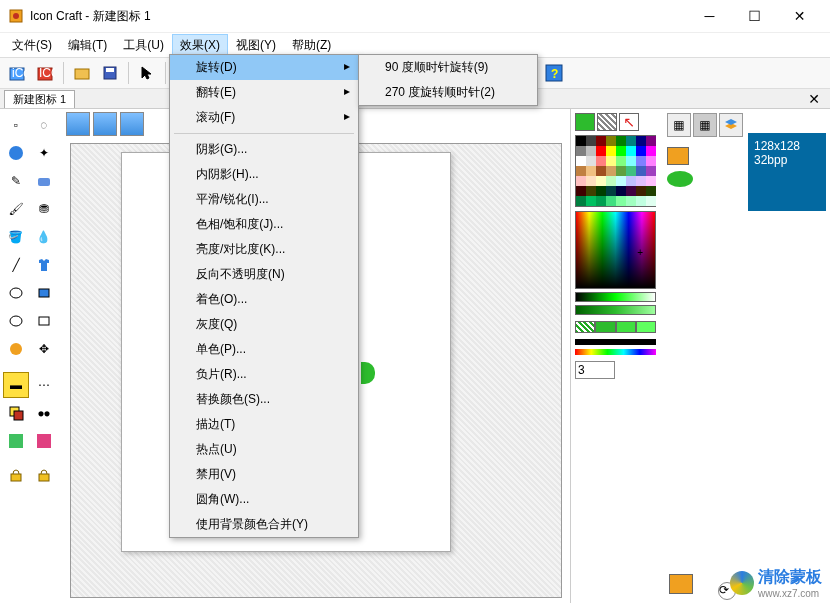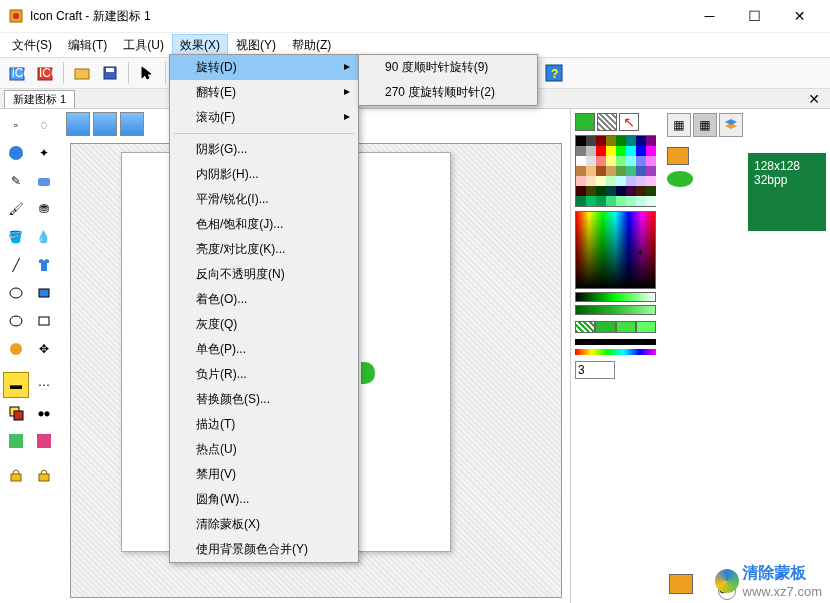--- a/index.html
+++ b/index.html
@@ -50,38 +50,38 @@
 .black-bar { width: 81px; height: 6px; background: #000; margin-top: 6px; }
 .rainbow-thin { width: 81px; height: 6px; margin-top: 4px; background: linear-gradient(to right, red, yellow, lime, cyan, blue, magenta); }
 .spin { margin-top: 6px; }
 
 .layers-panel { flex: 1; padding: 4px; position: relative; }
 .layers-top { display: flex; gap: 2px; }
 .layers-top .lbtn { width: 24px; height: 24px; border: 1px solid #999; background: #eee; display: flex; align-items: center; justify-content: center; }
 .shape-preview { margin-top: 10px; }
 .shape-preview .sq { width: 22px; height: 18px; background: #f0a020; border: 1px solid #666; margin-bottom: 6px; }
 .shape-preview .el { width: 26px; height: 16px; background: #2dbb2d; border-radius: 50%; }
-.info-box { position: absolute; top: 44px; right: 4px; width: 78px; height: 78px; background: #15803d; color: #fff; padding: 6px; font-size: 11px; }
+.info-box { position: absolute; top: 24px; right: 4px; width: 78px; height: 78px; background: #0369a1; color: #fff; padding: 6px; font-size: 11px; }
 .bottom-preview { position: absolute; bottom: 12px; left: 6px; }
 .bottom-preview .sq2 { width: 24px; height: 20px; background: #f0a020; border: 1px solid #666; }
 .status-icon { position: absolute; bottom: 6px; right: 94px; width: 18px; height: 18px; border: 1px solid #888; border-radius: 50%; }
 
 .dropdown { position: absolute; left: 169px; top: 54px; width: 190px; background: #f0f0f0; border: 1px solid #999; box-shadow: 2px 2px 6px rgba(0,0,0,.3); z-index: 100; }
 .dropdown .ditem { padding: 4px 20px 4px 26px; cursor: default; position: relative; }
 .dropdown .ditem.hi { background: #90c8f6; }
 .dropdown .ditem .arrow { position: absolute; right: 8px; top: 4px; }
 .dropdown .dsep { height: 1px; background: #ccc; margin: 3px 4px; }
 
 .submenu { position: absolute; left: 358px; top: 54px; width: 180px; background: #f0f0f0; border: 1px solid #999; box-shadow: 2px 2px 6px rgba(0,0,0,.3); z-index: 101; }
 .submenu .sitem { padding: 4px 20px 4px 26px; cursor: default; }
 
 .watermark { position: absolute; right: 8px; bottom: 4px; display: flex; align-items: center; gap: 4px; z-index: 200; }
 .watermark .logo { width: 24px; height: 24px; border-radius: 50%; background: conic-gradient(#2a7de1, #6ac04a, #f4c20d, #2a7de1); }
 .watermark .txt1 { font-size: 16px; font-weight: bold; color: #2a7de1; }
-.watermark .txt2 { font-size: 13px; color: #888; }
+.watermark .txt2 { font-size: 10px; color: #888; }
 </style>
 </head>
 <body>
 
 <div class="title-bar">
   <svg class="ticon" viewBox="0 0 16 16">
       <rect x="2" y="2" width="12" height="12" fill="#f0a020" stroke="#a06000"></rect>
       <circle cx="8" cy="8" r="3" fill="#c03020"></circle>
     </svg>
   <span class="title">Icon Craft - 新建图标 1</span>
@@ -389,21 +389,20 @@
   <div class="ditem">反向不透明度(N)</div>
   <div class="ditem">着色(O)...</div>
   <div class="ditem">灰度(Q)</div>
   <div class="ditem">单色(P)...</div>
   <div class="ditem">负片(R)...</div>
   <div class="ditem">替换颜色(S)...</div>
   <div class="ditem">描边(T)</div>
   <div class="ditem">热点(U)</div>
   <div class="ditem">禁用(V)</div>
   <div class="ditem">圆角(W)...</div>
-  <div class="ditem">清除蒙板(X)</div>
   <div class="ditem">使用背景颜色合并(Y)</div>
 
 </div>
 
 <div class="submenu">
   <div class="sitem">90 度顺时针旋转(9)</div>
   <div class="sitem">270 度旋转顺时针(2)</div>
 </div>
 
 <div class="watermark">

